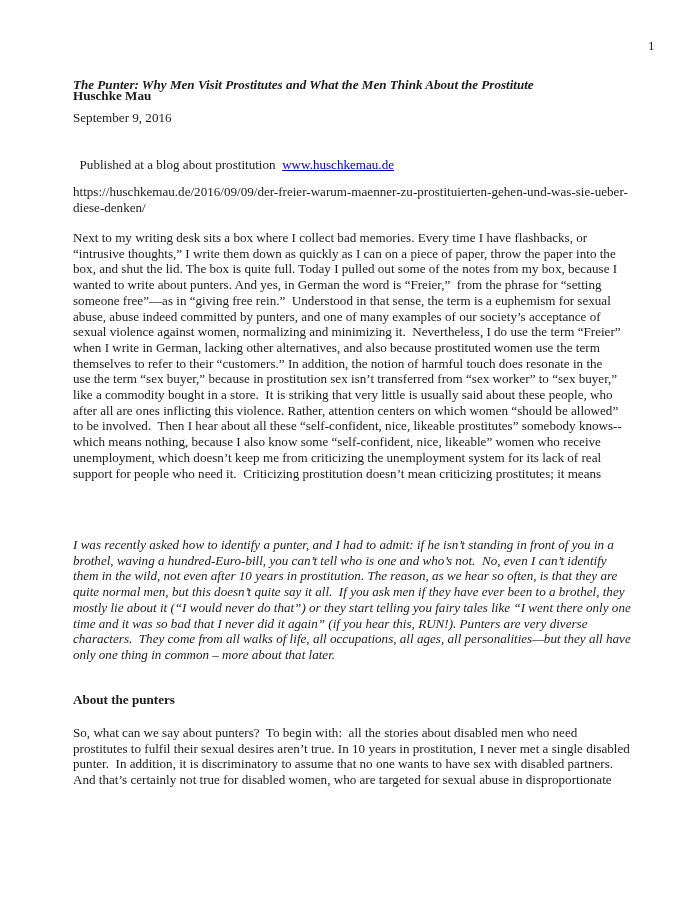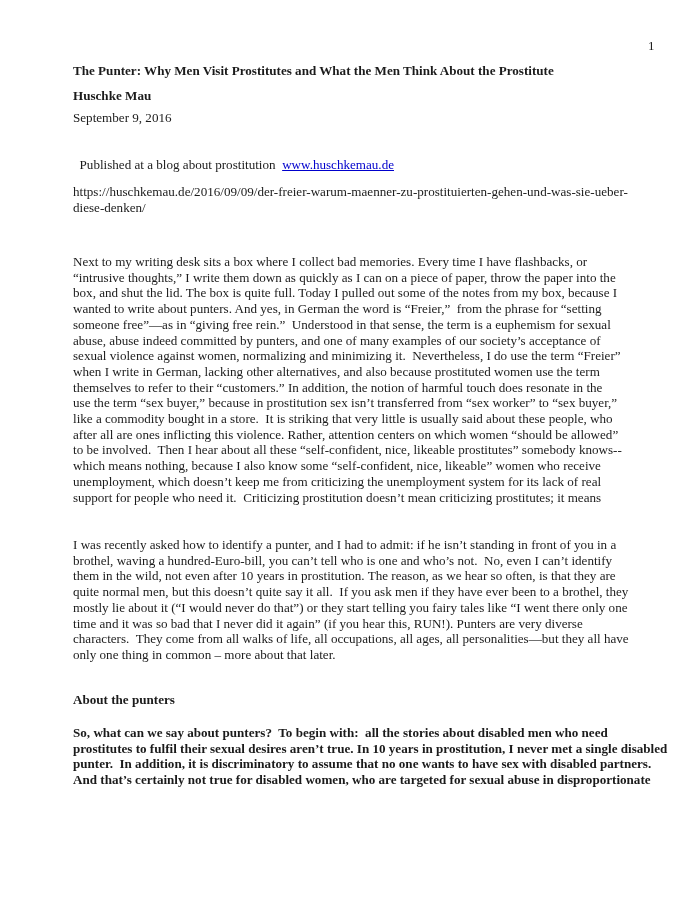--- a/index.html
+++ b/index.html
@@ -12,29 +12,29 @@
     font-family: "Liberation Serif", "DejaVu Serif", serif;
     font-size: 13.1px;
     line-height: 15.7px;
     color: #1b1b1b;
   }
   .abs { position: absolute; }
   .bold { font-weight: bold; }
   .line { white-space: pre; }
   .text-block { left: 73px; width: 590px; }
   #page-number { left: 648px; top: 38px; font-size: 13px; }
-  #doc-title { top: 63px; }
+  #doc-title { top: 77px; font-style: italic; }
   #doc-author { top: 88px; }
   #doc-date { top: 110px; }
   #published-line { top: 141px; white-space: pre; }
   #source-url { top: 184px; }
-  #paragraph-1 { top: 230px; margin-top: 24px; }
-  #paragraph-2 { top: 537px; }
+  #paragraph-1 { top: 230px; }
+  #paragraph-2 { top: 537px; font-style: italic; }
   #section-heading { top: 692px; }
-  #paragraph-3 { top: 725px; font-weight: bold; }
+  #paragraph-3 { top: 725px; }
   a.weblink {
     color: #0000cc;
     text-decoration: underline;
     cursor: pointer;
   }
 </style>
 </head>
 <body>
 
 <div id="page-number" class="abs">1</div>

